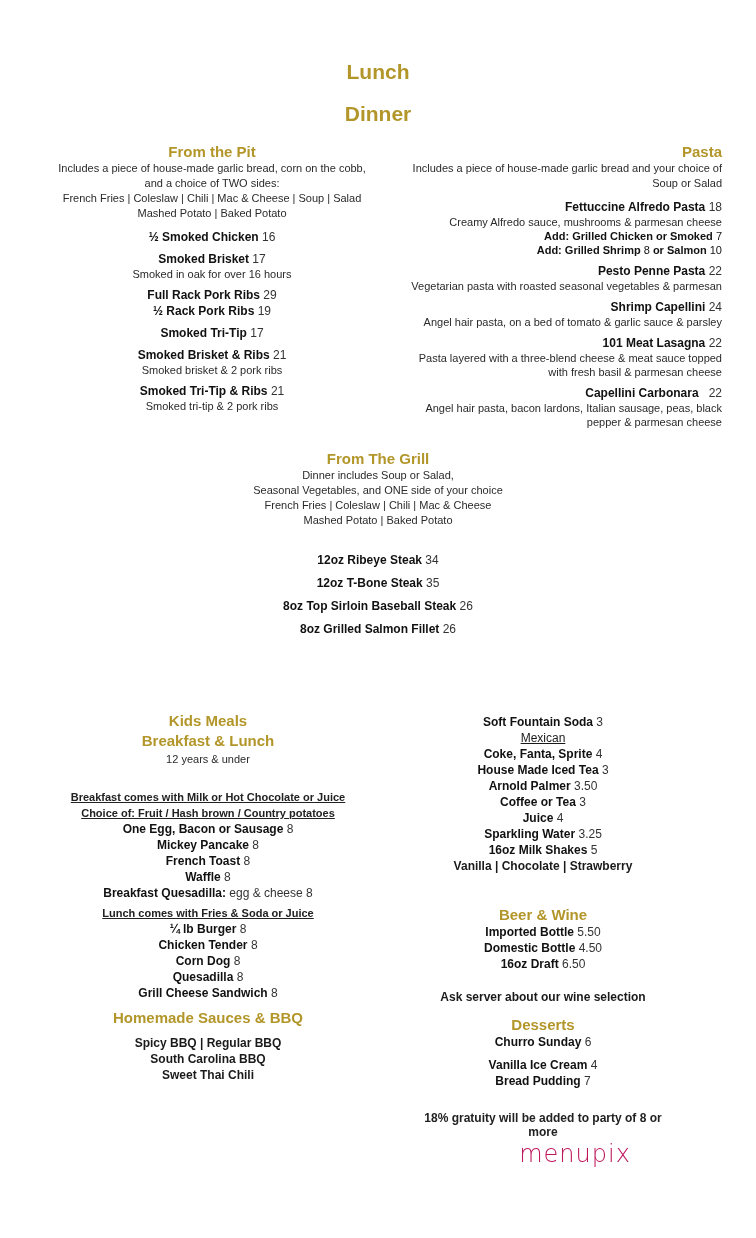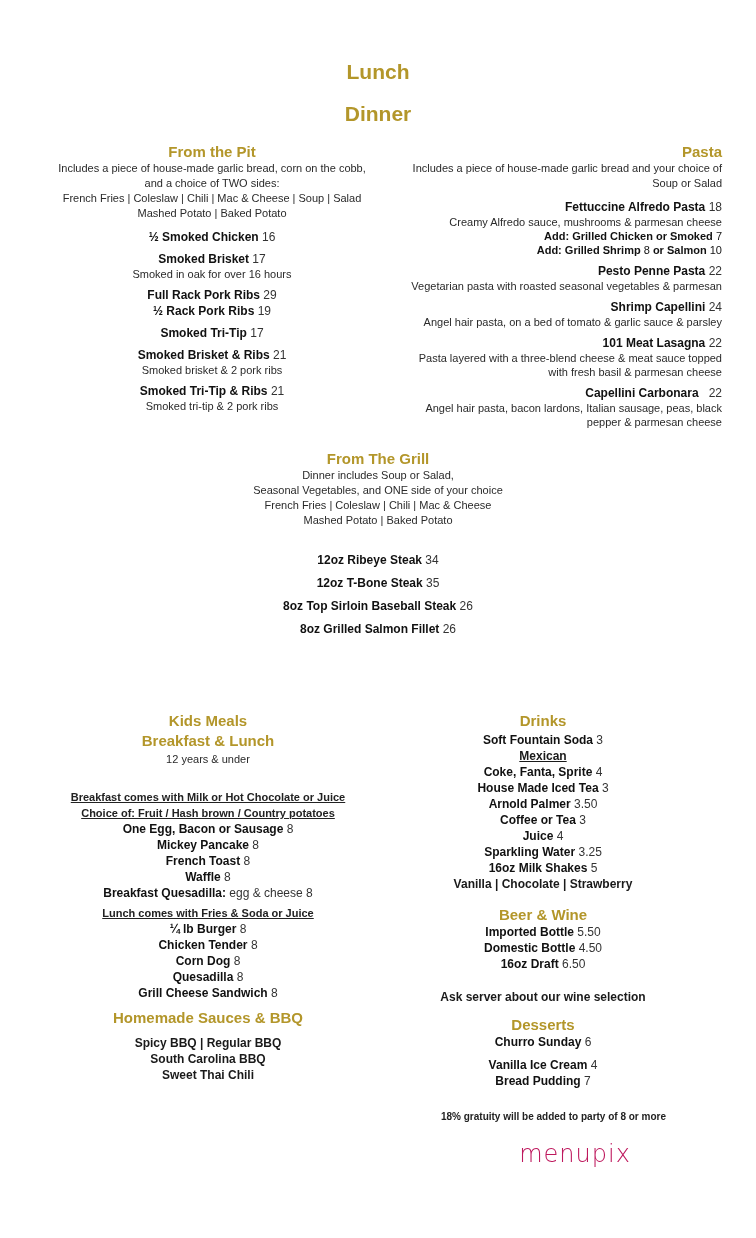--- a/index.html
+++ b/index.html
@@ -100,23 +100,22 @@
 </div>
 
 <div class="abs" style="left:48px;width:320px;top:1009px;">
   <div class="head" style="margin-bottom:8px">Homemade Sauces &amp; BBQ</div>
   <div class="item n" style="font-weight:bold">Spicy BBQ | Regular BBQ</div>
   <div class="item n" style="font-weight:bold">South Carolina BBQ</div>
   <div class="item n" style="font-weight:bold">Sweet Thai Chili</div>
 </div>
 
 <div class="abs" style="left:420px;width:246px;top:712px;">
-  <div class="head">Drinks</div>
   <div class="item" style="margin-top:2px"><span class="n">Soft Fountain Soda</span> <span class="p">3</span></div>
-  <div class="item" style="font-weight:bold;text-decoration:underline">Mexican</div>
+  <div class="item" style="font-weight:normal;text-decoration:underline">Mexican</div>
   <div class="item"><span class="n">Coke, Fanta, Sprite</span> <span class="p">4</span></div>
   <div class="item"><span class="n">House Made Iced Tea</span> <span class="p">3</span></div>
   <div class="item"><span class="n">Arnold Palmer</span> <span class="p">3.50</span></div>
   <div class="item"><span class="n">Coffee or Tea</span> <span class="p">3</span></div>
   <div class="item"><span class="n">Juice</span> <span class="p">4</span></div>
   <div class="item"><span class="n">Sparkling Water</span> <span class="p">3.25</span></div>
   <div class="item"><span class="n">16oz Milk Shakes</span> <span class="p">5</span></div>
   <div class="item" style="font-weight:bold">Vanilla | Chocolate | Strawberry</div>
 </div>
 
@@ -128,14 +127,14 @@
   <div class="item" style="font-weight:bold;margin-top:17px">Ask server about our wine selection</div>
 </div>
 
 <div class="abs" style="left:420px;width:246px;top:1016px;">
   <div class="head">Desserts</div>
   <div class="item" style="margin-bottom:7px"><span class="n">Churro Sunday</span> <span class="p">6</span></div>
   <div class="item" style="margin-bottom:0"><span class="n">Vanilla Ice Cream</span> <span class="p">4</span></div>
   <div class="item"><span class="n">Bread Pudding</span> <span class="p">7</span></div>
 </div>
 
-<div class="abs" style="left:420px;width:246px;top:1111px;font-size:10px;font-weight:bold;color:#222;text-align:right;">18% gratuity will be added to party of 8 or more</div>
+<div class="abs" style="left:420px;width:246px;top:1111px;font-size:12px;font-weight:bold;color:#222;">18% gratuity will be added to party of 8 or more</div>
 <div class="abs watermark" style="left:500px;width:150px;top:1140px;">menupix</div>
 
 </body></html>

